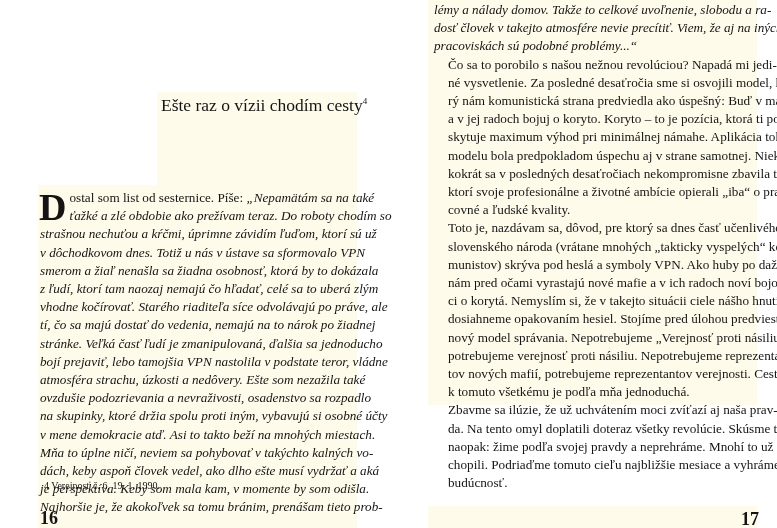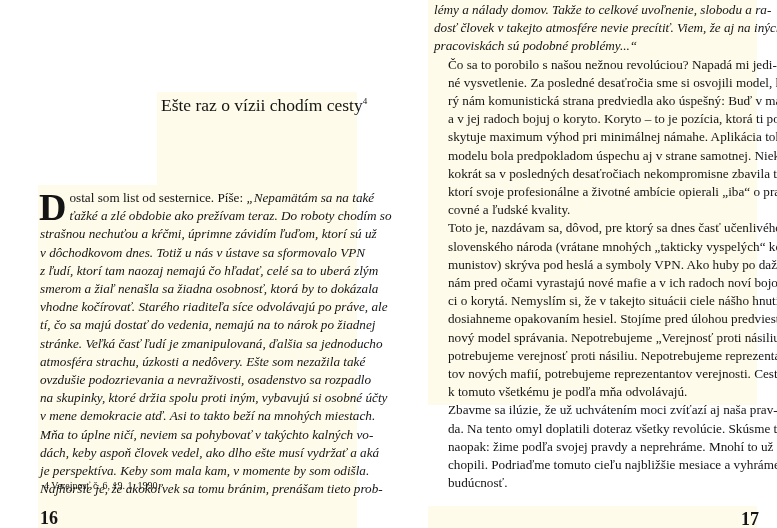--- a/index.html
+++ b/index.html
@@ -45,25 +45,26 @@
 
 <div class="title"><span>Ešte raz o vízii chodím cesty</span><sup>4</sup></div>
 
 <div class="para" id="left-text">
   <span class="dropcap">D</span>
   <span class="ln"><span>ostal som list od sesternice. Píše: </span><span class="it">„Nepamätám sa na také</span></span>
   <div id="left-lines" class="it">
       <span class="ln">ťažké a zlé obdobie ako prežívam teraz. Do roboty chodím so</span>
       <span class="ln">strašnou nechuťou a kŕčmi, úprimne závidím ľuďom, ktorí sú už</span>
       <span class="ln">v dôchodkovom dnes. Totiž u nás v ústave sa sformovalo VPN</span>
+      <span class="ln">smerom a žiaľ nenašla sa žiadna osobnosť, ktorá by to dokázala</span>
       <span class="ln">z ľudí, ktorí tam naozaj nemajú čo hľadať, celé sa to uberá zlým</span>
-      <span class="ln">smerom a žiaľ nenašla sa žiadna osobnosť, ktorá by to dokázala</span>
       <span class="ln">vhodne kočírovať. Starého riaditeľa síce odvolávajú po práve, ale</span>
       <span class="ln">tí, čo sa majú dostať do vedenia, nemajú na to nárok po žiadnej</span>
       <span class="ln">stránke. Veľká časť ľudí je zmanipulovaná, ďalšia sa jednoducho</span>
+      <span class="ln">bojí prejaviť, lebo tamojšia VPN nastolila v podstate teror, vládne</span>
       <span class="ln">atmosféra strachu, úzkosti a nedôvery. Ešte som nezažila také</span>
       <span class="ln">ovzdušie podozrievania a nevraživosti, osadenstvo sa rozpadlo</span>
       <span class="ln">na skupinky, ktoré držia spolu proti iným, vybavujú si osobné účty</span>
       <span class="ln">v mene demokracie atď. Asi to takto beží na mnohých miestach.</span>
       <span class="ln">Mňa to úplne ničí, neviem sa pohybovať v takýchto kalných vo-</span>
       <span class="ln">dách, keby aspoň človek vedel, ako dlho ešte musí vydržať a aká</span>
       <span class="ln">je perspektíva. Keby som mala kam, v momente by som odišla.</span>
       <span class="ln">Najhoršie je, že akokoľvek sa tomu bránim, prenášam tieto prob-</span>
     </div>
 </div>
@@ -92,21 +93,21 @@
       <div class="indent">
         <span class="ln">Toto je, nazdávam sa, dôvod, pre ktorý sa dnes časť učenlivého</span>
         <span class="ln">slovenského národa (vrátane mnohých „takticky vyspelých“ ko-</span>
         <span class="ln">munistov) skrýva pod heslá a symboly VPN. Ako huby po daždi</span>
         <span class="ln">nám pred očami vyrastajú nové mafie a v ich radoch noví bojovní-</span>
         <span class="ln">ci o korytá. Nemyslím si, že v takejto situácii ciele nášho hnutia</span>
         <span class="ln">dosiahneme opakovaním hesiel. Stojíme pred úlohou predviesť</span>
         <span class="ln">nový model správania. Nepotrebujeme „Verejnosť proti násiliu“,</span>
         <span class="ln">potrebujeme verejnosť proti násiliu. Nepotrebujeme reprezentan-</span>
         <span class="ln">tov nových mafií, potrebujeme reprezentantov verejnosti. Cesta</span>
-        <span class="ln last">k tomuto všetkému je podľa mňa odvolávajú.</span>
+        <span class="ln last">k tomuto všetkému je podľa mňa jednoduchá.</span>
       </div>
       <div class="indent">
         <span class="ln">Zbavme sa ilúzie, že už uchvátením moci zvíťazí aj naša prav-</span>
         <span class="ln">da. Na tento omyl doplatili doteraz všetky revolúcie. Skúsme to</span>
         <span class="ln">naopak: žime podľa svojej pravdy a neprehráme. Mnohí to už po-</span>
         <span class="ln">chopili. Podriaďme tomuto cieľu najbližšie mesiace a vyhráme celú</span>
         <span class="ln last">budúcnosť.</span>
       </div>
     </div>
 </div>

